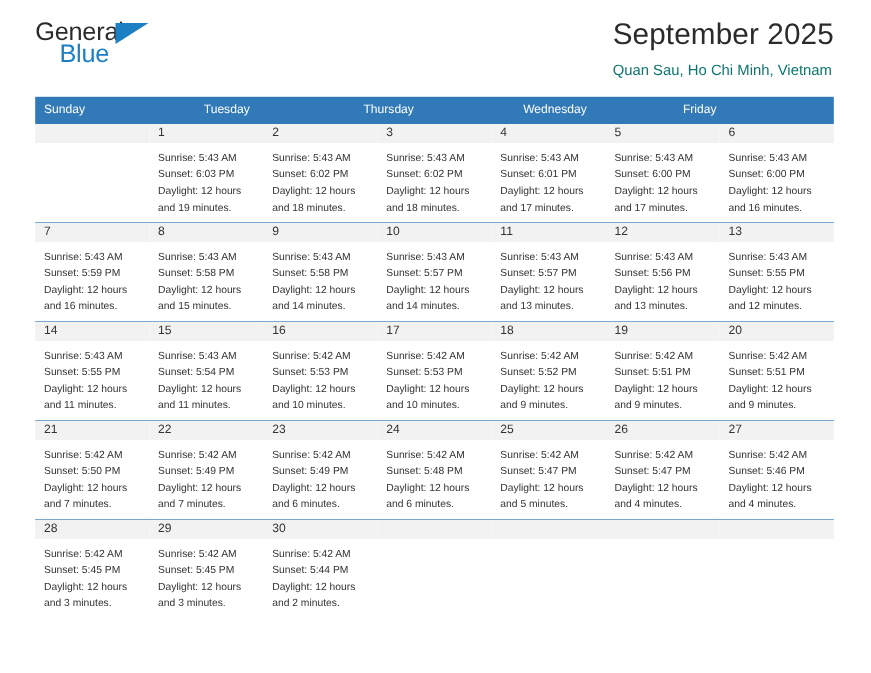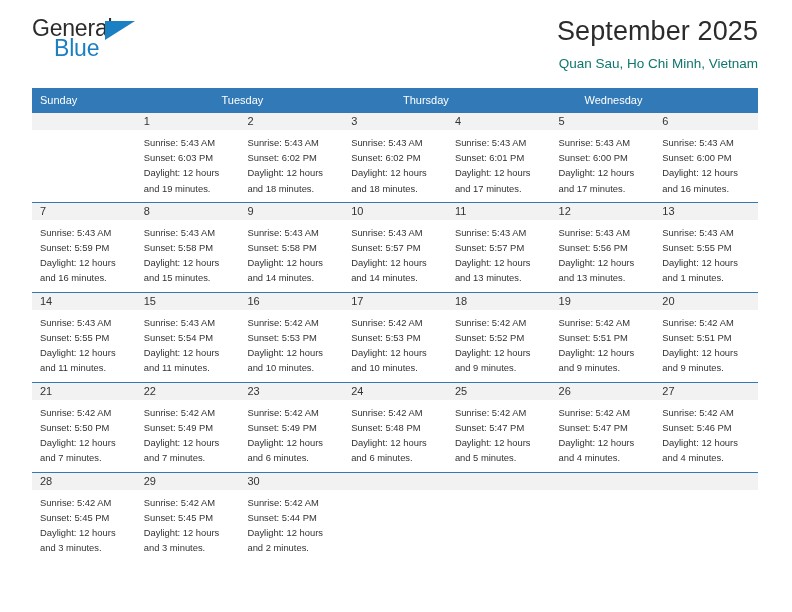--- a/index.html
+++ b/index.html
@@ -50,21 +50,21 @@
   .logo-tri {
     position: absolute;
     left: 73px;
     top: 4px;
     width: 0;
     height: 0;
     border-left: 30px solid #1b7fc4;
     border-bottom: 19px solid transparent;
   }
   .title-wrap {
-    text-align: right;
+    text-align: left;
     padding-top: 0px;
   }
   .cal-title {
     font-size: 27px;
     font-weight: 400;
     color: #2b2b2b;
     letter-spacing: 0.1px;
     line-height: 1.1;
   }
   .cal-subtitle {
@@ -136,20 +136,21 @@
       <div class="cal-subtitle">Quan Sau, Ho Chi Minh, Vietnam</div>
     </div>
   </div>
 
   <div class="calendar">
     <div class="week-head">
         <div class="dow">Sunday</div>
         <div class="dow">Tuesday</div>
         <div class="dow">Thursday</div>
         <div class="dow">Wednesday</div>
+        <div class="dow">Friday</div>
       </div>
     <div id="weeks-container">
         <div class="week-row">
           <div class="day-cell empty">
             <div class="day-num-band"></div>
             <div class="day-body">
               <div></div>
               <div></div>
               <div></div>
               <div></div>
@@ -264,21 +265,21 @@
               <div>Daylight: 12 hours</div>
               <div>and 13 minutes.</div>
             </div>
           </div>
           <div class="day-cell">
             <div class="day-num-band">13</div>
             <div class="day-body">
               <div>Sunrise: 5:43 AM</div>
               <div>Sunset: 5:55 PM</div>
               <div>Daylight: 12 hours</div>
-              <div>and 1 minutes.</div>
+              <div>and 12 minutes.</div>
             </div>
           </div>
         </div>
         <div class="week-row">
           <div class="day-cell">
             <div class="day-num-band">14</div>
             <div class="day-body">
               <div>Sunrise: 5:43 AM</div>
               <div>Sunset: 5:55 PM</div>
               <div>Daylight: 12 hours</div>

